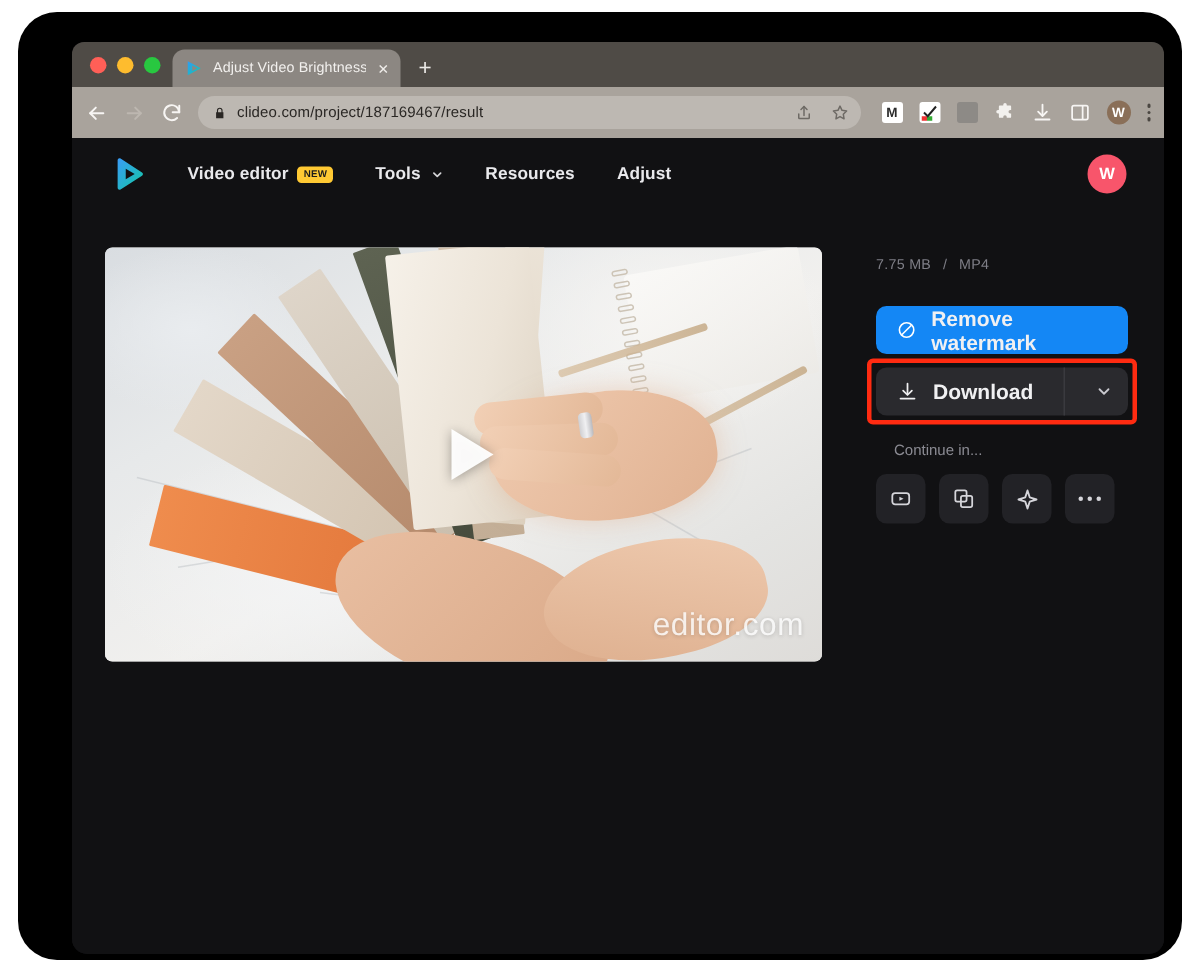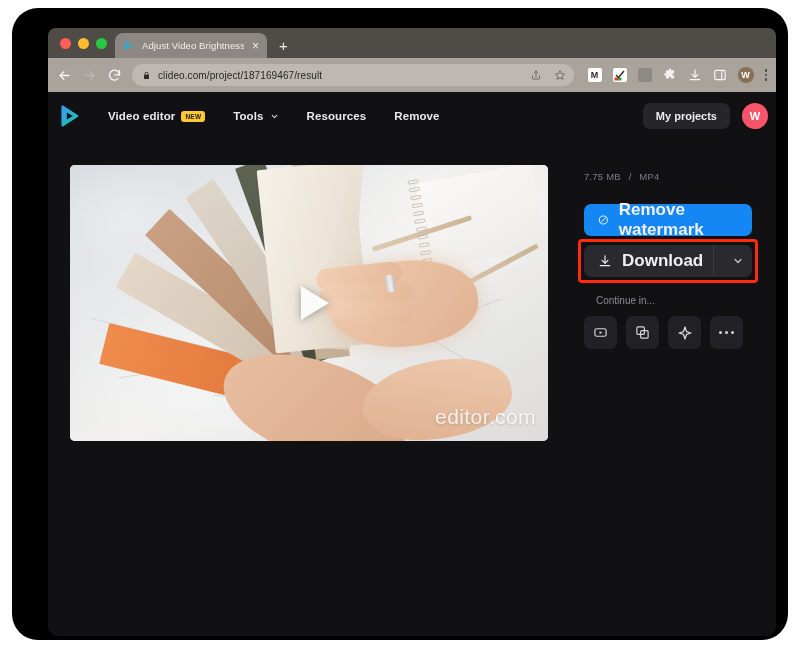--- a/index.html
+++ b/index.html
@@ -88,21 +88,21 @@
     display: flex; align-items: center; justify-content: center;
   }
   .kebab { display: flex; flex-direction: column; gap: 2px; align-items: center; }
   .kebab i { width: 2.5px; height: 2.5px; border-radius: 50%; background: #4a4641; display: block; }
 
   
   .page { background: #111113; height: 544px; position: relative; }
 
   .sitenav {
     height: 48px; display: flex; align-items: center;
-    padding: 0 8px; gap: 0;
+    padding: 0 25px; gap: 0;
   }
   .logo { width: 26px; height: 26px; margin-right: 12px; }
   .nav-link {
     font-size: 11.5px; color: #e9e9ec; font-weight: bold;
     padding: 0 14px; display: flex; align-items: center; gap: 6px;
     letter-spacing: .1px;
   }
   .badge-new {
     background: #ffc933; color: #1b1b1b;
     font-size: 6.5px; font-weight: bold;
@@ -217,21 +217,21 @@
   
   .panel { width: 168px; padding-top: 6px; }
   .done-title { font-size: 14px; color: #f2f2f4; font-weight: bold; margin-bottom: 7px; }
   .meta { font-size: 9.5px; color: #7e7e86; margin-bottom: 22px; letter-spacing: .2px; }
   .meta span.sep { margin: 0 5px; }
 
   .btn {
     height: 32px; border-radius: 7px;
     display: flex; align-items: center;
     padding: 14px 14px; gap: 10px;
-    font-size: 17px; font-weight: bold;
+    font-size: 14px; font-weight: bold;
     color: #f0f0f2; margin-bottom: 9px;
     position: relative;
   }
   .btn-primary { background: #1487f5; }
   .btn-dark { background: #2a2a2e; }
   .btn-download { background: #2a2a2e; padding-right: 0; margin-bottom: 9px; }
   .dl-main { flex: 1 1 auto; display: flex; align-items: center; gap: 10px; }
   .dl-split { width: 1px; height: 32px; background: #3a3a3f; }
   .dl-chev { width: 32px; display: flex; align-items: center; justify-content: center; color: #c9c9cf; }
   .highlight-box {
@@ -368,25 +368,24 @@
         <span>Video editor</span>
         <span class="badge-new">NEW</span>
       </span>
       <span class="nav-link">
         <span>Tools</span>
         <svg class="chev" width="9" height="9" viewBox="0 0 24 24" fill="none" stroke="currentColor" stroke-width="3" stroke-linecap="round" stroke-linejoin="round">
               <path d="M6 9l6 6 6-6"></path>
             </svg>
       </span>
       <span class="nav-link">Resources</span>
-      <span class="nav-link">Remove</span>
+      <span class="nav-link">Adjust</span>
 
       <span class="nav-spacer"></span>
 
-      <span class="myprojects">My projects</span>
       <span class="avatar-big">W</span>
     </div>
 
     <div class="content">
 
       <div class="video-wrap">
         <div class="vid-bg"></div>
         <div class="marble"></div>
         <div class="vein v1"></div>
         <div class="vein v2"></div>

